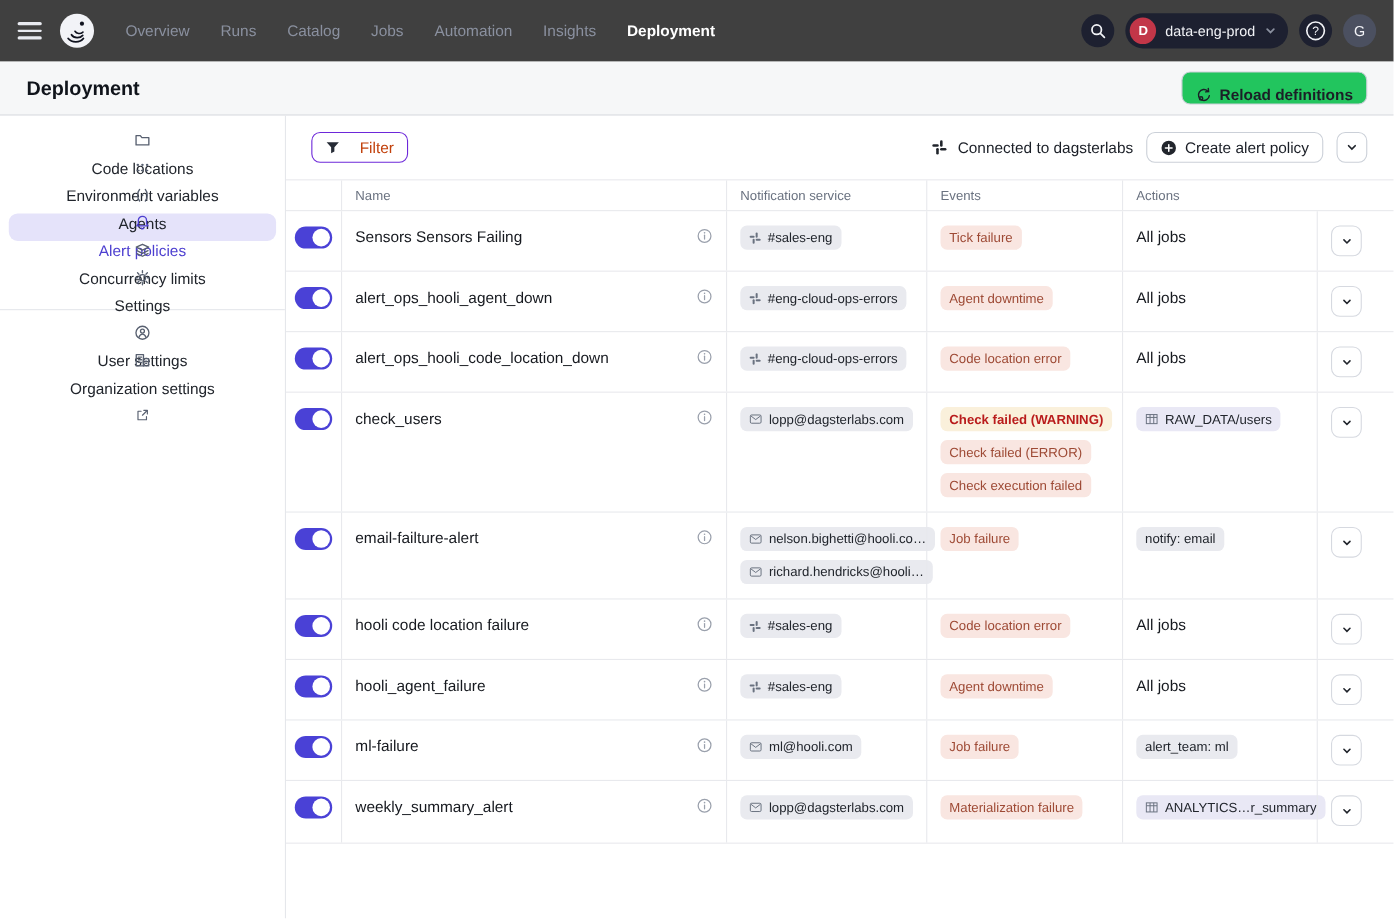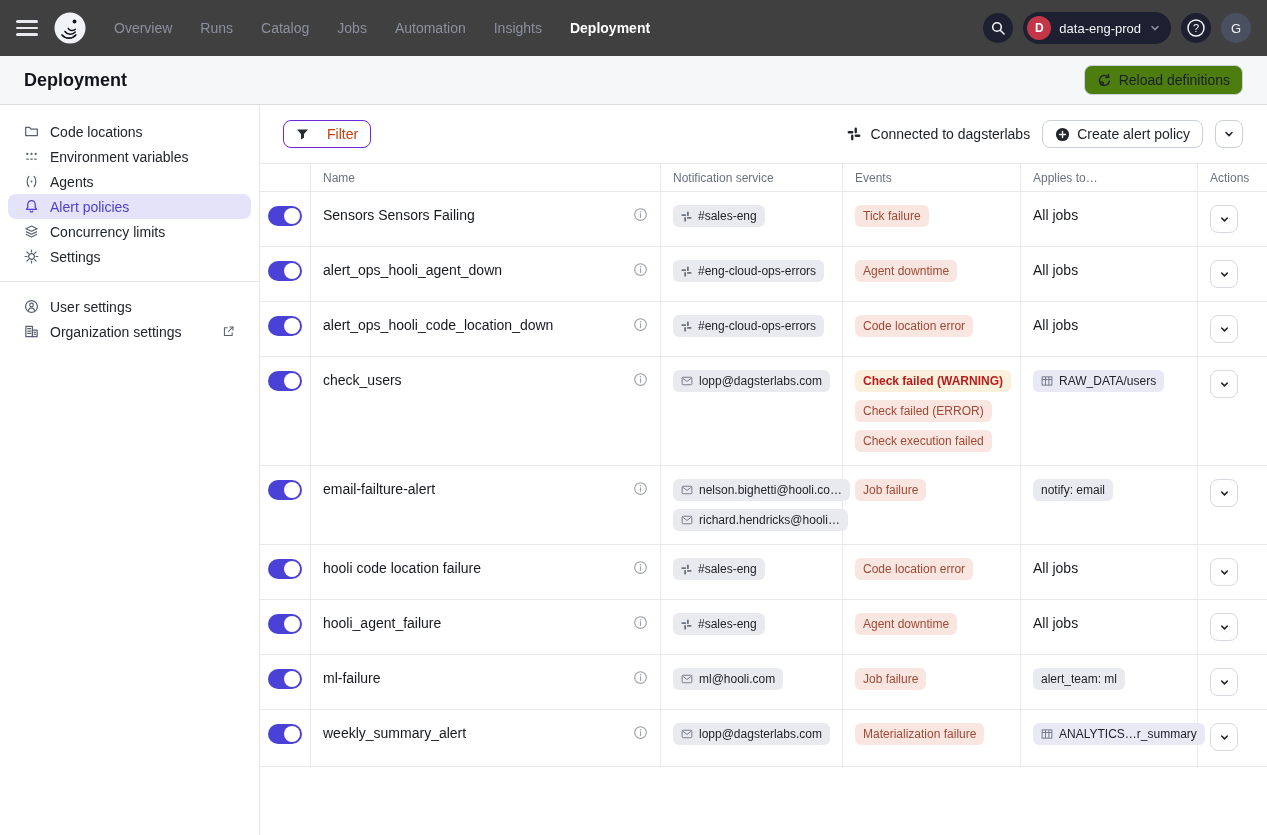--- a/index.html
+++ b/index.html
@@ -37,30 +37,30 @@
     width:30px; height:30px; border-radius:50%; background:#4B5060; color:#F2F3F7;
     font-size:13px; display:flex; align-items:center; justify-content:center; cursor:pointer;
   }
   
   .pageheader {
     height:49px; background:#F6F7F8; border-bottom:1px solid #D9DCE1;
     display:flex; align-items:center; padding:0 24px;
   }
   .page-title { font-size:18px; font-weight:700; color:#10141B; }
   .reload-btn {
-    margin-left:auto; height:30px; background:#4d7c0f; border:1px solid #CBD0D8;
-    border-radius:8px; display:flex; align-items:center; gap:7px; padding:0 12px;
-    font-size:14px; color:#1B1F27; cursor:pointer;
+    margin-left:auto; height:30px; background:#22c55e; border:1px solid #CBD0D8;
+    border-radius:8px; display:flex; align-items:flex-end; gap:7px; padding:0 12px;
+    font-size:14px; color:#1B1F27; cursor:pointer;font-weight:bold;
   }
   
   .content { display:flex; height:730px; }
   .sidebar { width:260px; border-right:1px solid #E5E7EB; padding-top:14px; flex-shrink:0; }
   .side-item {
     height:25px; display:flex; align-items:center; gap:10px; padding:0 16px;
-    margin:0 8px; border-radius:8px; font-size:14px; color:#21252C; cursor:pointer;
+    margin:0 8px; border-radius:8px; font-size:14px; color:#21252C; cursor:pointer;flex-direction:column;
   }
   .side-item .sicon { width:16px; height:16px; color:#586070; flex-shrink:0; display:flex; align-items:center; }
   .side-item.selected { background:#E5E3FA; color:#4D3FD0; }
   .side-item.selected .sicon { color:#4D3FD0; }
   .side-item .grow { flex:1; }
   .side-divider { border-top:1px solid #E5E7EB; margin:12px 0; }
   .main { flex:1; display:flex; flex-direction:column; }
   
   .toolbar { height:58px; display:flex; align-items:center; padding:0 24px 0 23px; }
   .filter-btn {
@@ -304,21 +304,20 @@
             </svg>
         </button>
       </div>
     </div>
 
     <div class="tgrid thead">
       <div class="th"></div>
       <div class="th">Name</div>
       <div class="th">Notification service</div>
       <div class="th">Events</div>
-      <div class="th">Applies to…</div>
       <div class="th">Actions</div>
     </div>
 
     <div class="tgrid trow minh50">
       <div class="td"><span class="toggle"></span></div>
       <div class="td name-cell">
         <span class="row-name">Sensors Sensors Failing</span>
         <span class="info-btn">
             <svg width="15" height="15" viewBox="0 0 16 16" fill="none" stroke="#9AA0AC" stroke-width="1.2">
               <circle cx="8" cy="8" r="6.2"></circle>

